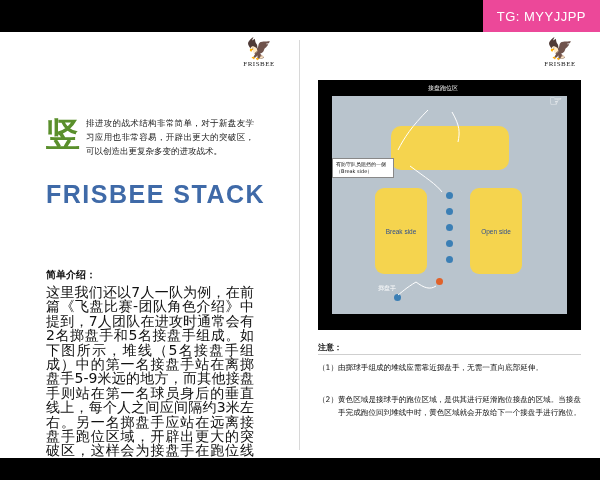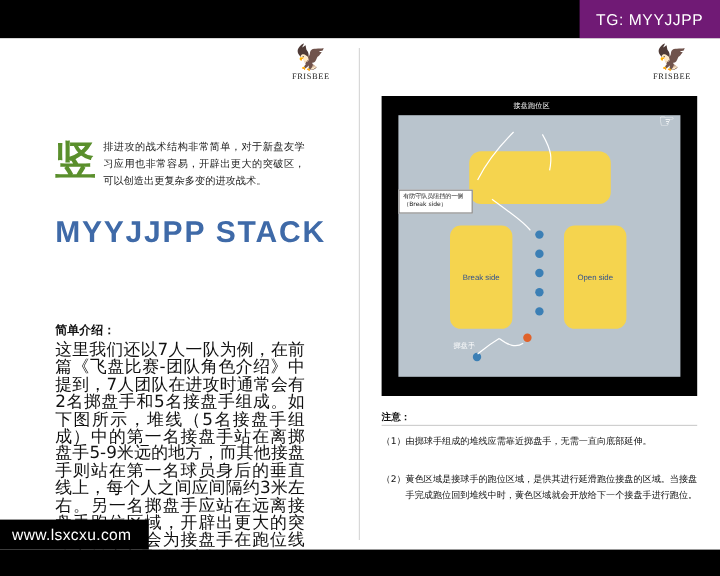--- a/index.html
+++ b/index.html
@@ -31,21 +31,21 @@
     position: absolute;
     left: 0; bottom: 0;
     width: 600px; height: 22px;
     background: #000;
   }
   .tg-badge {
     position: absolute;
     right: 0; top: 0;
     height: 32px;
     padding: 0 14px;
-    background: #701a75;
+    background: #ec4899;
     color: #ffffff;
     font-size: 13px;
     letter-spacing: .5px;
     display: flex;
     align-items: center;
     font-family: "Liberation Sans", sans-serif;
   }
   .watermark {
     position: absolute;
     left: 0;
@@ -290,21 +290,21 @@
         <div class="bird">🦅</div>
         <div class="brand">FRISBEE</div>
       </div>
 
 
       <div class="intro-block">
         <span class="dropcap">竖</span>
         <div class="intro-text">排进攻的战术结构非常简单，对于新盘友学习应用也非常容易，开辟出更大的突破区，可以创造出更复杂多变的进攻战术。</div>
       </div>
 
-      <div class="vertical-stack">MYYJJPP STACK</div>
+      <div class="vertical-stack">FRISBEE STACK</div>
 
       <div class="section-head">简单介绍：</div>
 
       <div class="body-text">这里我们还以7人一队为例，在前篇《飞盘比赛-团队角色介绍》中提到，7人团队在进攻时通常会有2名掷盘手和5名接盘手组成。如下图所示，堆线（5名接盘手组成）中的第一名接盘手站在离掷盘手5-9米远的地方，而其他接盘手则站在第一名球员身后的垂直线上，每个人之间应间隔约3米左右。另一名掷盘手应站在远离接盘手跑位区域，开辟出更大的突破区，这样会为接盘手在跑位线路上创造出足够的空间。</div>
     </div>
 
     <div class="col-right">
 
       <div class="logo logo-right">
         <div class="bird">🦅</div>
@@ -350,15 +350,14 @@
         <span class="note-body">由掷球手组成的堆线应需靠近掷盘手，无需一直向底部延伸。</span>
       </div>
 
       <div class="note-item" style="top:362px;">
         <span class="note-num">（2）</span>
         <span class="note-body">黄色区域是接球手的跑位区域，是供其进行延滑跑位接盘的区域。当接盘手完成跑位回到堆线中时，黄色区域就会开放给下一个接盘手进行跑位。</span>
       </div>
     </div>
   </div>
 
-  <div class="watermark">www.lsxcxu.com</div>
   <div class="bar-bottom"></div>
 </div>
 
 </body></html>

